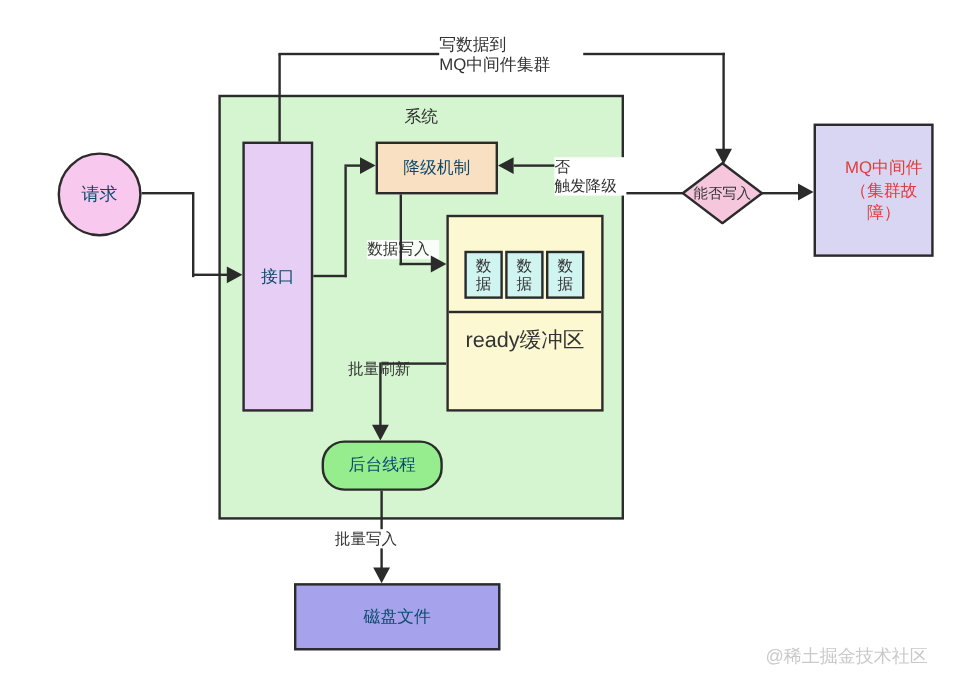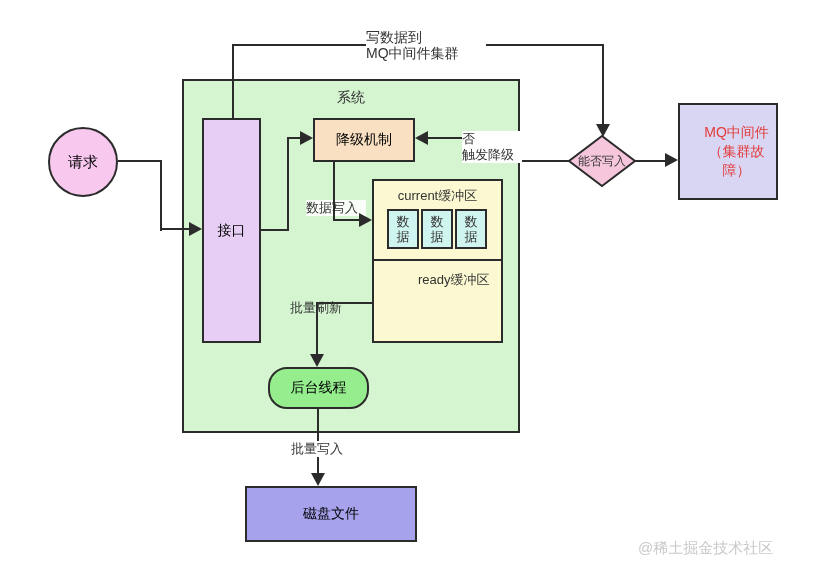--- a/index.html
+++ b/index.html
@@ -7,57 +7,57 @@
   }
   html,body{margin:0;padding:0;background:#ffffff;}
   #canvas{
     position:relative;width:813px;height:573px;background:#ffffff;overflow:hidden;
     font-family:"Liberation Sans","DejaVu Sans",sans-serif;color:#333;
   }
   .abs{position:absolute;box-sizing:border-box;}
   .node{
     position:absolute;box-sizing:border-box;border:2px solid var(--line);
     display:flex;align-items:center;justify-content:center;text-align:center;
-    font-size:14px;color:#000000;z-index:3;
+    font-size:14px;color:#0c4a6e;z-index:3;
   }
   .lineh{position:absolute;height:2px;background:var(--line);z-index:2;}
   .linev{position:absolute;width:2px;background:var(--line);z-index:2;}
   .ar{position:absolute;width:0;height:0;z-index:2;}
   .ar-r{border-top:7px solid transparent;border-bottom:7px solid transparent;border-left:13px solid var(--line);}
   .ar-l{border-top:7px solid transparent;border-bottom:7px solid transparent;border-right:13px solid var(--line);}
   .ar-d{border-left:7px solid transparent;border-right:7px solid transparent;border-top:13px solid var(--line);}
   .lbl{position:absolute;text-align:left;font-size:13px;line-height:16px;color:#333;z-index:4;}
   .lbl-under{z-index:1;}
   .whitebg{background:#ffffff;}
 
   #sys-box{left:182px;top:79px;width:338px;height:354px;background:var(--system_fill);border:2px solid var(--line);z-index:0;}
   #sys-title{left:182px;top:89px;width:338px;text-align:center;font-size:14px;z-index:1;}
   #request-node{left:48px;top:127px;width:70px;height:70px;border-radius:50%;background:var(--request_fill);font-size:15px;}
   #interface-node{left:202px;top:118px;width:59px;height:225px;background:var(--interface_fill);}
   #degrade-node{left:313px;top:118px;width:102px;height:44px;background:var(--degrade_fill);}
   #buffer-node{left:372px;top:179px;width:131px;height:164px;background:var(--buffer_fill);border:2px solid var(--line);z-index:3;}
   #buffer-current-title{position:absolute;top:6px;left:0;width:100%;text-align:center;font-size:13px;}
   #buffer-divider{position:absolute;top:78px;left:0;width:100%;height:2px;background:var(--line);}
-  #buffer-ready-title{position:absolute;top:90px;left:0;width:100%;text-align:left;font-size:13px;margin-left:44px;}
+  #buffer-ready-title{position:absolute;top:90px;left:0;width:100%;text-align:center;font-size:18px;}
   .data-row{position:absolute;top:28px;left:13px;display:flex;gap:2px;}
   .databox{
     width:32px;height:40px;box-sizing:border-box;border:2px solid var(--line);
     background:var(--data_fill);display:flex;align-items:center;justify-content:center;
   }
   .databox span{display:inline-block;width:1em;word-break:break-all;font-size:13px;line-height:15px;text-align:center;}
   #thread-node{left:268px;top:367px;width:101px;height:42px;background:var(--thread_fill);border-radius:19px;}
   #disk-node{left:245px;top:486px;width:172px;height:56px;background:var(--disk_fill);}
-  #mq-node{left:678px;top:103px;width:100px;height:97px;background:var(--mq_fill);color:var(--mq_text);font-size:14px;line-height:19px;padding-left:17px;}
+  #mq-node{left:678px;top:103px;width:100px;height:111px;background:var(--mq_fill);color:var(--mq_text);font-size:14px;line-height:19px;padding-left:17px;}
   #decision-node{position:absolute;left:568px;top:135px;width:68px;height:52px;z-index:3;}
   #decision-text{position:absolute;inset:0;display:flex;align-items:center;justify-content:center;font-size:12px;line-height:13px;color:#333;}
   #lbl-top{left:366px;top:30px;width:120px;font-size:14px;line-height:15.5px;}
   #lbl-no{left:462px;top:131px;width:60px;}
   #lbl-datawrite{left:306px;top:200px;width:60px;background:rgba(255,255,255,.85);}
   #lbl-batchrefresh{left:290px;top:300px;width:58px;z-index:3;}
-  #lbl-batchwrite{left:291px;top:441px;width:62px;}
+  #lbl-batchwrite{left:279px;top:441px;width:62px;}
   #watermark{left:638px;top:540px;width:160px;font-size:15px;color:#c9c9c9;text-align:left;z-index:1;}
 </style>
 </head>
 <body>
 
 <div id="canvas">
 
   <div id="sys-box" class="abs"></div>
   <div id="sys-title" class="abs">系统</div>
 
@@ -96,21 +96,20 @@
   <div class="ar ar-d" style="left:310px;top:354px;"></div>
 
   <div class="linev" style="left:317px;top:409px;height:65px;"></div>
   <div class="ar ar-d" style="left:311px;top:473px;"></div>
 
   <div id="request-node" class="node">请求</div>
   <div id="interface-node" class="node">接口</div>
   <div id="degrade-node" class="node">降级机制</div>
 
   <div id="buffer-node" class="abs">
-    <div id="buffer-current-title">current缓冲区</div>
     <div class="data-row">
       <div class="databox">
           <span>数据</span>
         </div>
       <div class="databox">
           <span>数据</span>
         </div>
       <div class="databox">
           <span>数据</span>
         </div>

